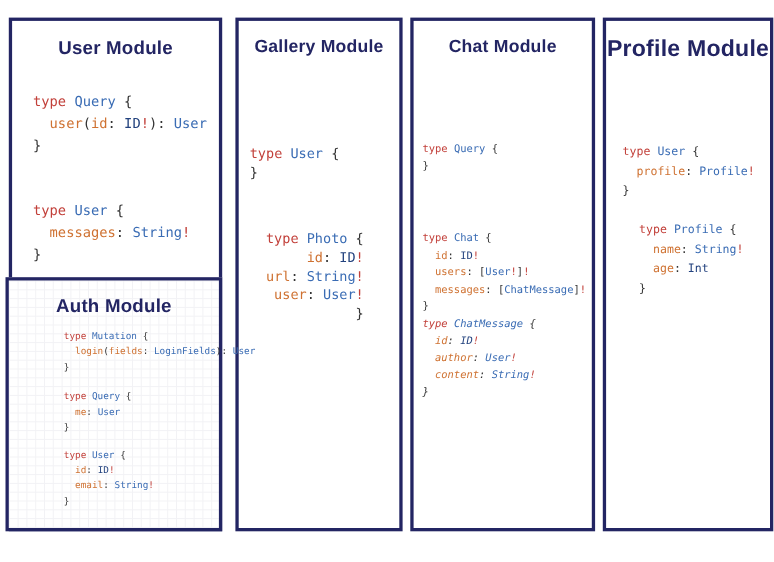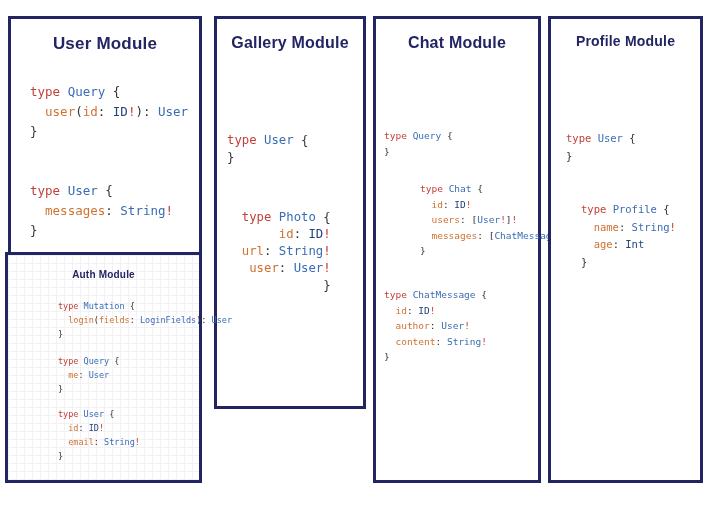--- a/index.html
+++ b/index.html
@@ -35,43 +35,43 @@
   
   .p-user  pre.code{font-size:12.5px;line-height:20px;}
   .p-gallery pre.code{font-size:12.3px;line-height:17px;}
   .p-chat  pre.code{font-size:9.5px;line-height:15.5px;}
   .p-profile pre.code{font-size:10.5px;line-height:17.5px;}
   .p-auth  pre.code{font-size:8.5px;line-height:14px;margin-left:40px;}
 
   .p-user  .panel-title{top:15px;font-size:17px;}
   .p-gallery .panel-title{top:15px;font-size:16px;}
   .p-chat  .panel-title{top:15px;font-size:16px;}
-  .p-profile .panel-title{top:14px;font-size:14px;}
-  .p-auth  .panel-title{top:14px;font-size:10px;}
+  .p-profile .panel-title{top:14px;font-size:21px;}
+  .p-auth  .panel-title{top:14px;font-size:17px;}
 
   
   .p-user   {left:8px;  top:16px; width:194px;height:467px;}
-  .p-gallery{left:214px;top:16px; width:152px;height:393px;}
+  .p-gallery{left:214px;top:16px; width:152px;height:467px;}
   .p-chat   {left:373px;top:16px; width:168px;height:467px;}
   .p-profile{left:548px;top:16px; width:155px;height:467px;}
   .p-auth   {left:5px;  top:252px;width:197px;height:231px; z-index:2;
              background-image:
                linear-gradient(#f2f2f5 1px, transparent 1px),
                linear-gradient(90deg,#f2f2f5 1px, transparent 1px);
              background-size:8px 8px;
              background-color:#ffffff;}
 
   
   .p-user    .b0{left:19px;top:63px;}
   .p-user    .b1{left:19px;top:162px;}
   .p-gallery .b0{left:10px;top:113px;}
   .p-gallery .b1{left:10px;top:190px;text-align:right;}
   .p-chat    .b0{left:8px; top:109px;}
-  .p-chat    .b1{left:8px; top:162px;margin-left:36px;}
-  .p-chat    .b2{left:8px; top:268px;}
+  .p-chat    .b1{left:8px; top:190px;}
+  .p-chat    .b2{left:8px; top:268px;font-style:italic;}
   .p-profile .b0{left:15px;top:111px;}
   .p-profile .b1{left:15px;top:182px;margin-left:15px;}
   .p-auth    .b0{left:10px;top:44px;}
   .p-auth    .b1{left:10px;top:99px;}
   .p-auth    .b2{left:10px;top:152px;}
 
   
   .t-kw {color:#c2403a;}
   .t-ty {color:#3a6cb4;}
   .t-fld{color:#cf7232;}
@@ -98,21 +98,21 @@
 
   <section class="panel p-chat">
     <h2 class="panel-title">Chat Module</h2>
     <pre class="code b0"><div><span class="t-kw">type</span><span class="t-pn"> </span><span class="t-ty">Query</span><span class="t-pn"> {</span></div><div><span class="t-pn">}</span></div></pre>
     <pre class="code b1"><div><span class="t-kw">type</span><span class="t-pn"> </span><span class="t-ty">Chat</span><span class="t-pn"> {</span></div><div><span class="t-pn">  </span><span class="t-fld">id</span><span class="t-pn">: </span><span class="t-sc">ID</span><span class="t-ex">!</span></div><div><span class="t-pn">  </span><span class="t-fld">users</span><span class="t-pn">: [</span><span class="t-ty">User</span><span class="t-ex">!</span><span class="t-pn">]</span><span class="t-ex">!</span></div><div><span class="t-pn">  </span><span class="t-fld">messages</span><span class="t-pn">: [</span><span class="t-ty">ChatMessage</span><span class="t-pn">]</span><span class="t-ex">!</span></div><div><span class="t-pn">}</span></div></pre>
     <pre class="code b2"><div><span class="t-kw">type</span><span class="t-pn"> </span><span class="t-ty">ChatMessage</span><span class="t-pn"> {</span></div><div><span class="t-pn">  </span><span class="t-fld">id</span><span class="t-pn">: </span><span class="t-sc">ID</span><span class="t-ex">!</span></div><div><span class="t-pn">  </span><span class="t-fld">author</span><span class="t-pn">: </span><span class="t-ty">User</span><span class="t-ex">!</span></div><div><span class="t-pn">  </span><span class="t-fld">content</span><span class="t-pn">: </span><span class="t-ty">String</span><span class="t-ex">!</span></div><div><span class="t-pn">}</span></div></pre>
   </section>
 
   <section class="panel p-profile">
     <h2 class="panel-title">Profile Module</h2>
-    <pre class="code b0"><div><span class="t-kw">type</span><span class="t-pn"> </span><span class="t-ty">User</span><span class="t-pn"> {</span></div><div><span class="t-pn">}</span></div></pre>
+    <pre class="code b0"><div><span class="t-kw">type</span><span class="t-pn"> </span><span class="t-ty">User</span><span class="t-pn"> {</span></div><div><span class="t-pn">  </span><span class="t-fld">profile</span><span class="t-pn">: </span><span class="t-ty">Profile</span><span class="t-ex">!</span></div><div><span class="t-pn">}</span></div></pre>
     <pre class="code b1"><div><span class="t-kw">type</span><span class="t-pn"> </span><span class="t-ty">Profile</span><span class="t-pn"> {</span></div><div><span class="t-pn">  </span><span class="t-fld">name</span><span class="t-pn">: </span><span class="t-ty">String</span><span class="t-ex">!</span></div><div><span class="t-pn">  </span><span class="t-fld">age</span><span class="t-pn">: </span><span class="t-sc">Int</span></div><div><span class="t-pn">}</span></div></pre>
   </section>
 
   <section class="panel p-auth">
     <h2 class="panel-title">Auth Module</h2>
     <pre class="code b0"><div><span class="t-kw">type</span><span class="t-pn"> </span><span class="t-ty">Mutation</span><span class="t-pn"> {</span></div><div><span class="t-pn">  </span><span class="t-fld">login</span><span class="t-pn">(</span><span class="t-fld">fields</span><span class="t-pn">: </span><span class="t-ty">LoginFields</span><span class="t-pn">): </span><span class="t-ty">User</span></div><div><span class="t-pn">}</span></div></pre>
     <pre class="code b1"><div><span class="t-kw">type</span><span class="t-pn"> </span><span class="t-ty">Query</span><span class="t-pn"> {</span></div><div><span class="t-pn">  </span><span class="t-fld">me</span><span class="t-pn">: </span><span class="t-ty">User</span></div><div><span class="t-pn">}</span></div></pre>
     <pre class="code b2"><div><span class="t-kw">type</span><span class="t-pn"> </span><span class="t-ty">User</span><span class="t-pn"> {</span></div><div><span class="t-pn">  </span><span class="t-fld">id</span><span class="t-pn">: </span><span class="t-sc">ID</span><span class="t-ex">!</span></div><div><span class="t-pn">  </span><span class="t-fld">email</span><span class="t-pn">: </span><span class="t-ty">String</span><span class="t-ex">!</span></div><div><span class="t-pn">}</span></div></pre>
   </section>
 

